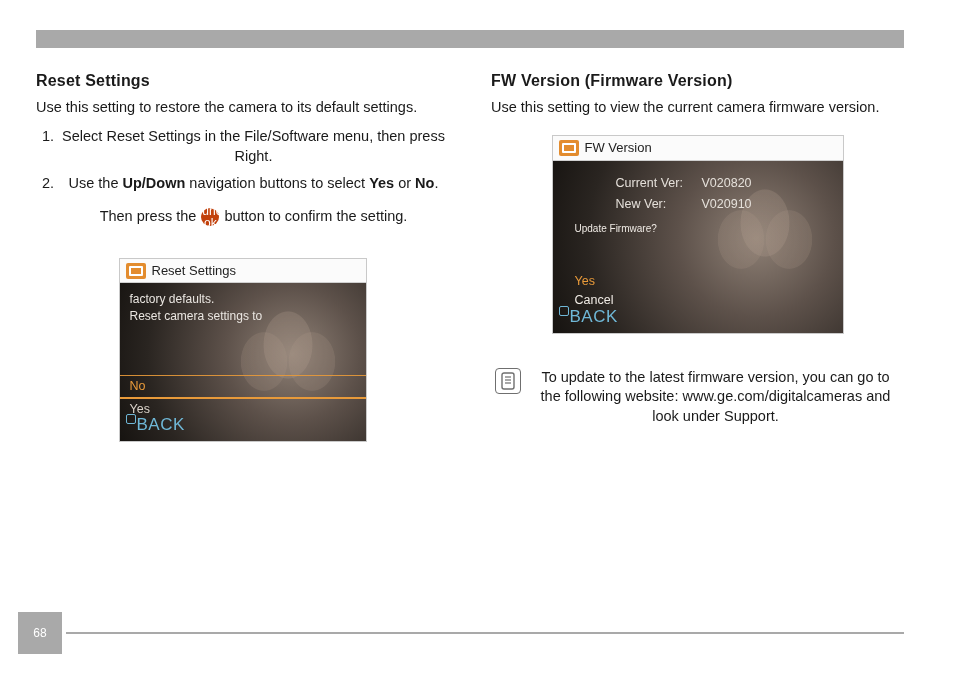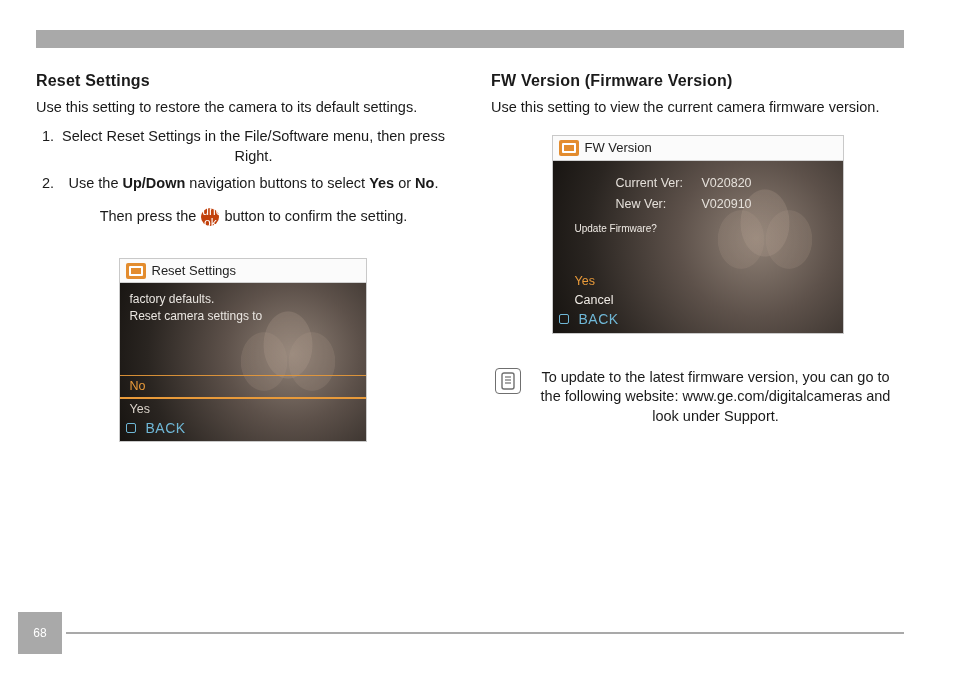--- a/index.html
+++ b/index.html
@@ -75,22 +75,22 @@
   }
   .cam-text { position:relative; padding:8px 10px 0 10px; line-height:1.35; }
   .cam-options { position:absolute; left:0; right:0; bottom:22px; }
   .opt {
     padding:2px 10px; font-size:12.5px;
   }
   .opt.no { color:#e89a3a; border-top:1px solid rgba(232,154,58,.9); border-bottom:2px solid #e89a3a;}
   .opt.yes { color:#d9d2c9; }
   .cam-back {
     position:absolute; left:6px; bottom:4px;
-    font-size:14px; color:#6fb7d6; letter-spacing:.5px;
-    display:flex; align-items:center; gap:10px;
+    font-size:17px; color:#6fb7d6; letter-spacing:.5px;
+    display:flex; gap:1px;
   }
   .cam-back .sq{
     width:10px;height:10px;border:1.5px solid #6fb7d6;border-radius:2px;display:inline-block;
   }
 
   
   .camR .cam-body { height:172px; }
   .fw-rows{
     position:relative; padding:14px 0 0 63px; font-size:12.5px; color:#e5e0da;
   }

